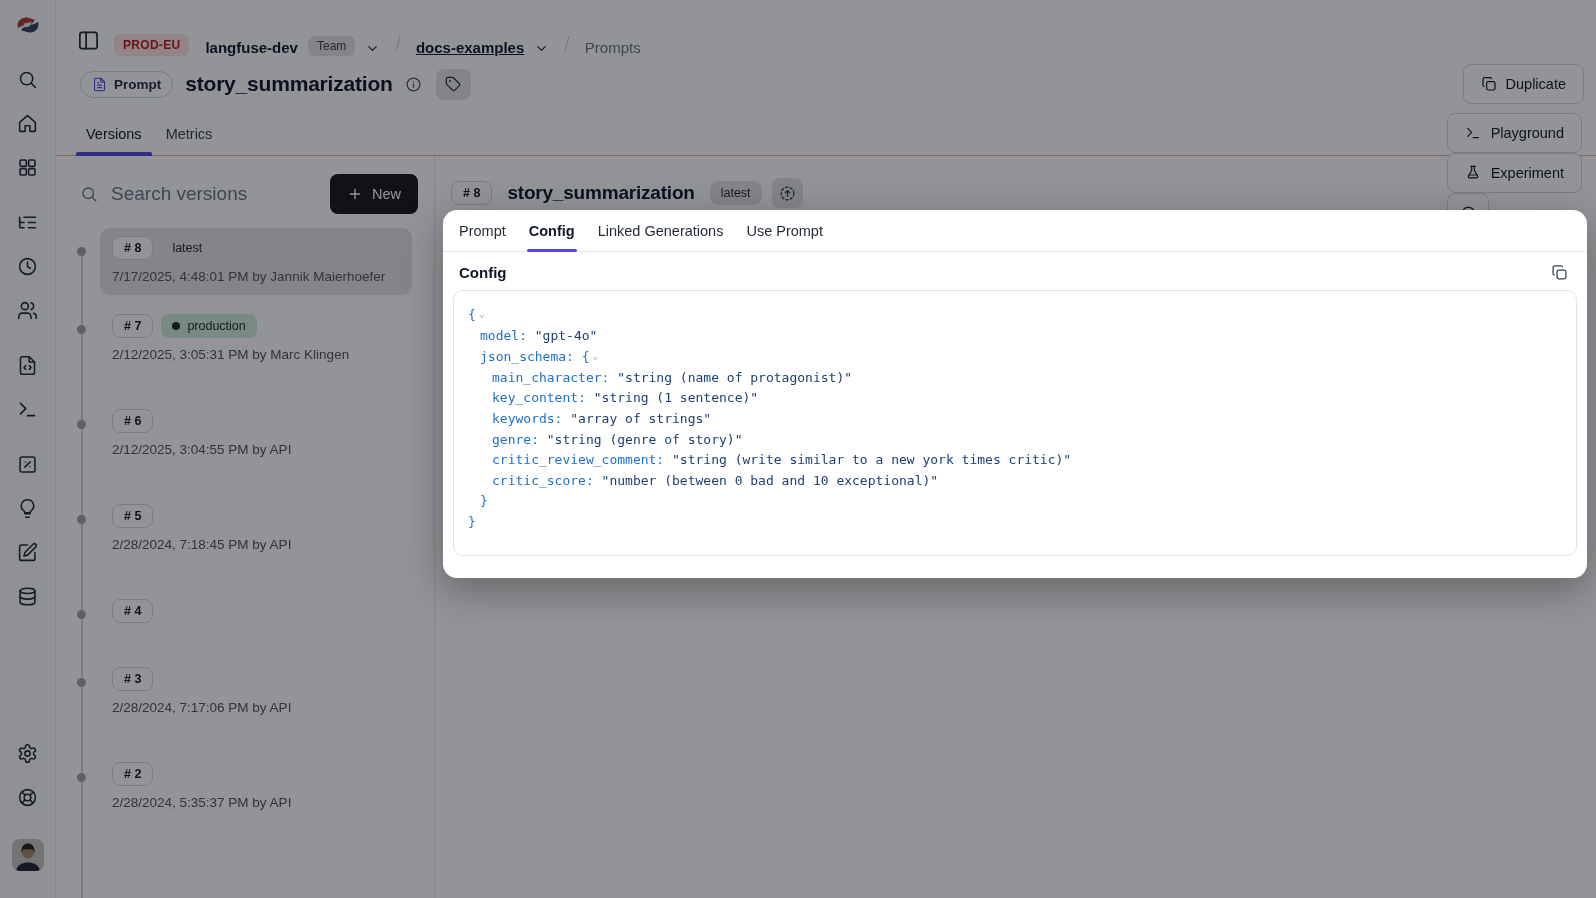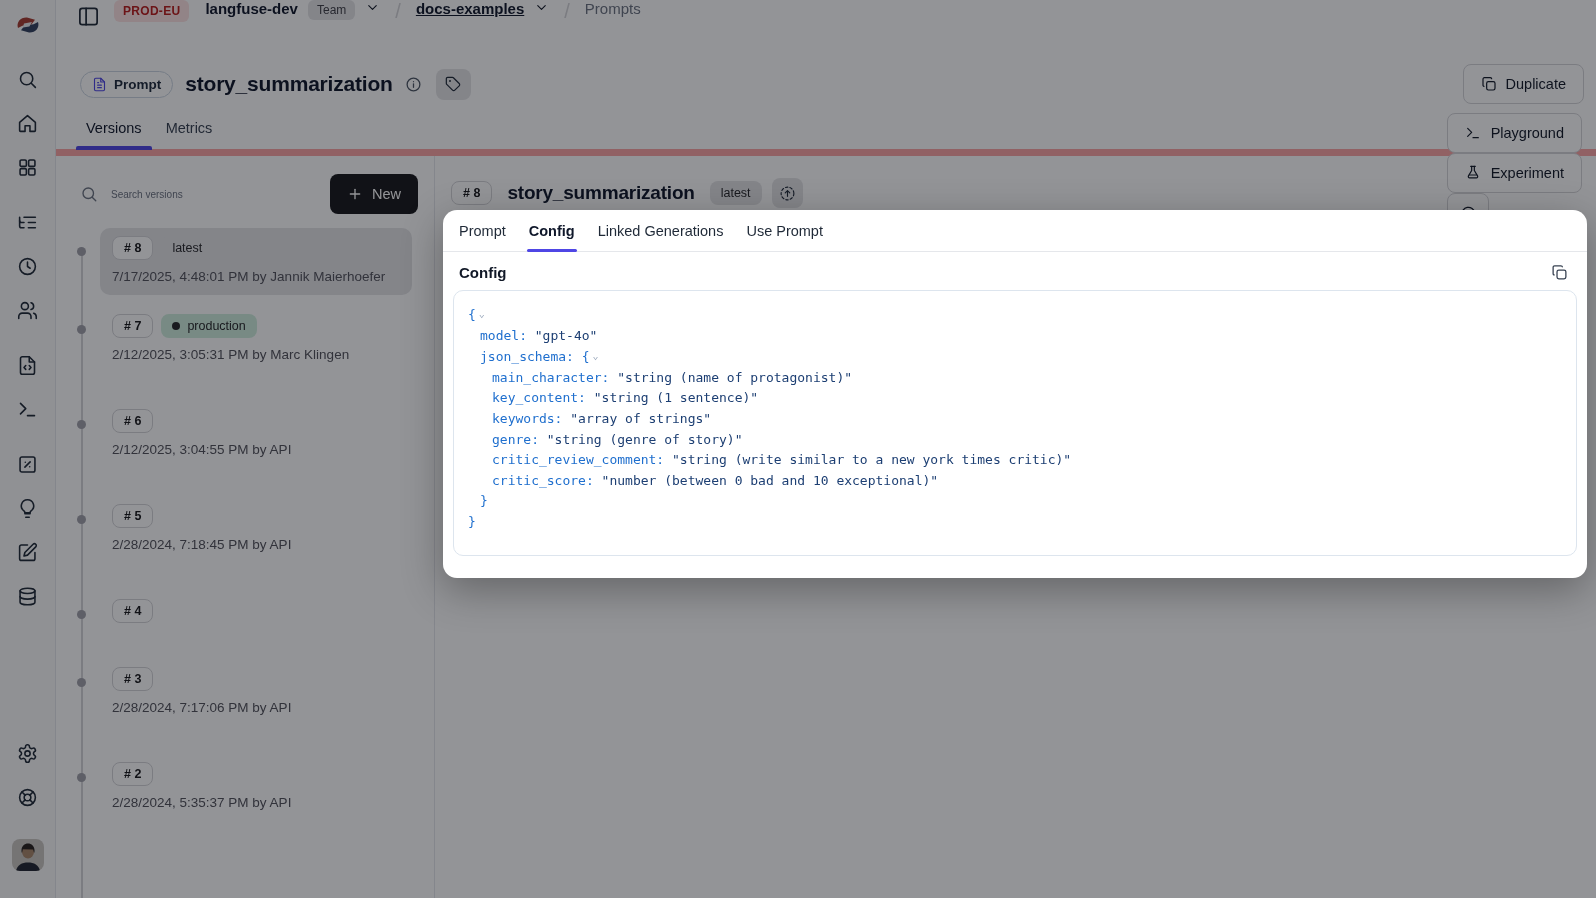--- a/index.html
+++ b/index.html
@@ -15,21 +15,21 @@
   .rail-group{display:flex;flex-direction:column;gap:4px;margin-bottom:15px;}
   .rail-btn{width:40px;height:40px;display:flex;align-items:center;justify-content:center;
             background:transparent;border:none;border-radius:8px;color:#1f2937;cursor:pointer;padding:0;}
   .rail-btn svg{width:21px;height:21px;}
   .rail-bottom{margin-top:auto;display:flex;flex-direction:column;align-items:center;gap:4px;}
   .avatar{width:32px;height:32px;border-radius:8px;overflow:hidden;margin-top:22px;cursor:pointer;}
 
   svg.ic{fill:none;stroke:currentColor;stroke-width:1.8;stroke-linecap:round;stroke-linejoin:round;}
 
   
-  .topbar{position:absolute;left:56px;top:0;right:0;height:56px;display:flex;align-items:flex-start;
+  .topbar{position:absolute;left:56px;top:0;right:0;height:56px;display:flex;align-items:flex-end;
           padding:0 16px;gap:10px;background:#fff;}
   .tb-toggle{width:32px;height:32px;border:none;background:transparent;color:#1f2937;display:flex;
              align-items:center;justify-content:center;padding:0;cursor:pointer;}
   .tb-toggle svg{width:23px;height:23px;}
   .env-badge{font-size:12px;font-weight:700;letter-spacing:.3px;border-radius:6px;padding:4px 9px;}
   .org-name{font-size:15px;font-weight:600;margin-left:6px;}
   .badge-team{background:#e4e4e7;border-radius:6px;padding:3px 9px;font-size:12px;color:#3f3f46;}
   .chev{width:15px;height:15px;color:#111827;}
   .crumb-slash{color:#d4d4d8;font-size:20px;font-weight:300;margin:0 5px;}
   .crumb{font-size:15px;font-weight:600;color:#0f172a;text-decoration:underline;}
@@ -43,32 +43,32 @@
   .prompt-badge .lbl{font-size:13.5px;font-weight:600;color:#1e293b;}
   .page-title{font-size:21px;font-weight:700;margin-left:12px;letter-spacing:-.2px;}
   .info-btn{margin-left:10px;border:none;background:none;color:#4b5563;padding:2px;display:flex;cursor:pointer;}
   .tag-btn{margin-left:12px;width:35px;height:31px;background:#e4e4e7;border:none;border-radius:8px;
            display:flex;align-items:center;justify-content:center;color:#1f2937;cursor:pointer;}
   .dup-btn{margin-left:auto;height:40px;padding:0 17px;border:1px solid #d4d4d8;border-radius:8px;background:#fff;
            font-size:14.5px;font-weight:500;color:#111827;display:flex;align-items:center;gap:9px;cursor:pointer;}
 
   
   .page-tabs{position:absolute;left:56px;top:112px;right:0;height:44px;display:flex;align-items:flex-end;
-             padding-left:20px;gap:4px;border-bottom:7px solid #fca5a5;background:#fff;}
+             padding-left:20px;gap:4px;border-bottom:1px solid #fca5a5;background:#fff;}
   .ptab{padding:0 10px 13px;font-size:14.5px;font-weight:500;color:#374151;position:relative;cursor:pointer;}
   .ptab.active{color:#0f172a;}
   .ptab.active::after{content:"";position:absolute;left:0;right:0;bottom:-1px;height:4px;
                       border-radius:2px 2px 0 0;background:var(--accent);}
 
   
   .content{position:absolute;left:56px;top:156px;right:0;bottom:0;display:flex;background:#fff;}
   .versions-panel{width:379px;flex:0 0 auto;border-right:1px solid #e5e7eb;position:relative;}
   .vp-search-row{display:flex;align-items:center;margin:18px 16px 0;gap:8px;height:40px;}
   .search-box{flex:1;display:flex;align-items:center;gap:11px;color:#6b7280;padding-left:8px;}
-  .search-box input{border:none;outline:none;background:transparent;font-size:10px;width:100%;color:#111827;}
+  .search-box input{border:none;outline:none;background:transparent;font-size:19px;width:100%;color:#111827;}
   .search-box input::placeholder{color:#6b7280;}
   .new-btn{height:40px;padding:0 17px;background:#18181b;color:#fff;border:none;border-radius:8px;
            font-size:14.5px;font-weight:500;display:flex;align-items:center;gap:9px;cursor:pointer;}
 
   .timeline{position:absolute;left:0;right:0;top:72px;bottom:0;padding:0 22px 0 44px;overflow:hidden;}
   .timeline-line{position:absolute;left:25px;top:23px;bottom:0;width:2px;background:#d4d4d8;}
   .v-item{position:relative;border-radius:10px;padding:8px 12px;margin-bottom:28px;cursor:pointer;}
   .v-item.selected{background:#e4e4e7;margin-bottom:11px;}
   .v-dot{position:absolute;left:-23px;top:19px;width:9px;height:9px;border-radius:50%;background:#a1a1aa;}
   .v-badges{display:flex;gap:8px;align-items:center;}

